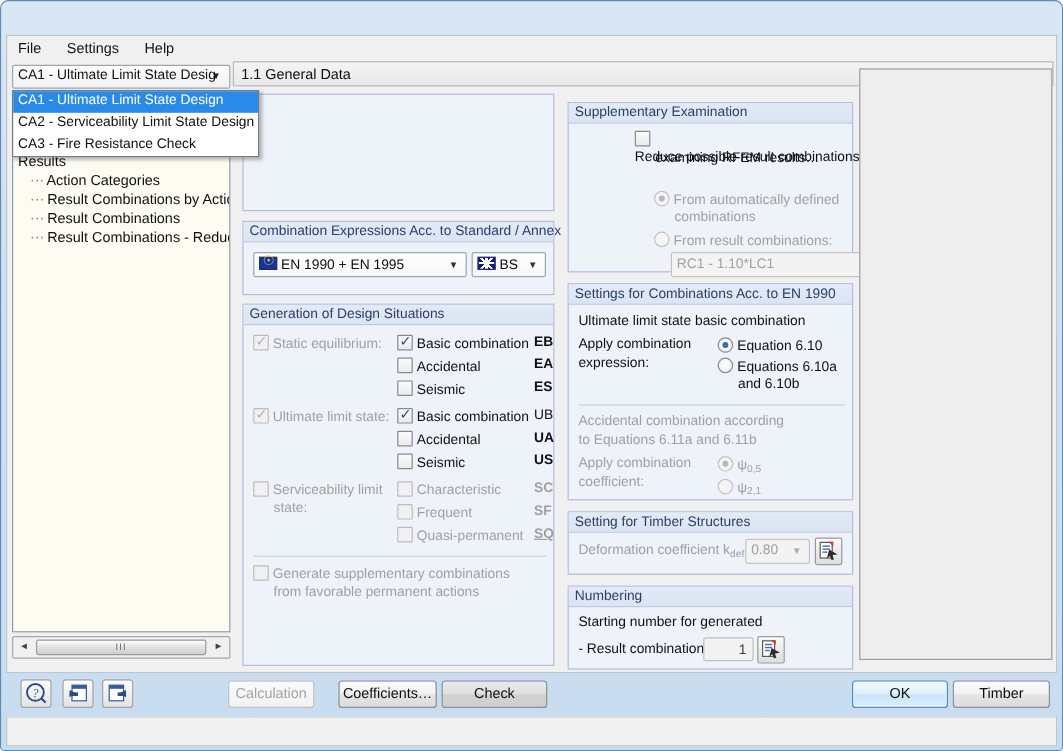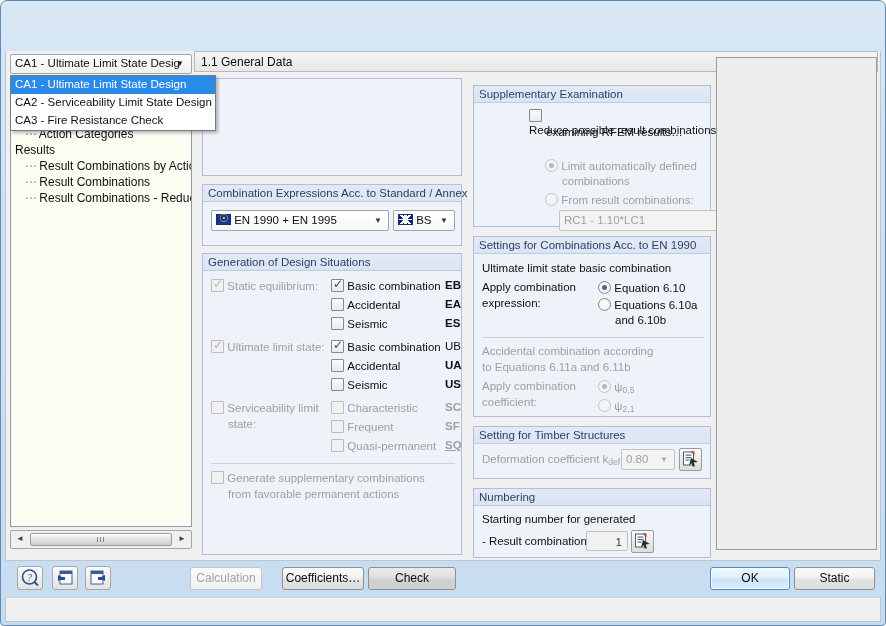--- a/index.html
+++ b/index.html
@@ -235,20 +235,25 @@
     font-size: 12px; color: #0d0d0d; padding: 3px 0 0 6px; white-space: nowrap;
   }
   .sub { font-size: 8.5px; vertical-align: -2px; }
 </style>
 </head>
 <body>
 
 <div id="window">
 
 
+  <div id="menubar">
+    <span class="menu-item">File</span>
+    <span class="menu-item">Settings</span>
+    <span class="menu-item">Help</span>
+  </div>
 
   <div id="client">
 
     <div id="tabhdr">1.1 General Data</div>
 
     <div id="left-col">
 
       <div id="combo-ca">
         <span>CA1 - Ultimate Limit State Desig</span>
         <span class="arrow">▼</span>
@@ -256,22 +261,22 @@
 
       <div id="ca-dropdown">
         <div class="ca-opt sel">CA1 - Ultimate Limit State Design</div>
         <div class="ca-opt">CA2 - Serviceability Limit State Design</div>
         <div class="ca-opt">CA3 - Fire Resistance Check</div>
       </div>
 
       <div id="tree">
         <div style="height:31px"></div>
         <div class="tree-row lvl1"><span class="dash">⋯</span> <span>Actions</span></div>
+        <div class="tree-row lvl0"><span>Results</span></div>
         <div class="tree-row lvl1"><span class="dash">⋯</span> <span>Action Categories</span></div>
-        <div class="tree-row lvl0"><span>Results</span></div>
         <div class="tree-row lvl1"><span class="dash">⋯</span> <span>Result Combinations by Actions</span></div>
         <div class="tree-row lvl1"><span class="dash">⋯</span> <span>Result Combinations</span></div>
         <div class="tree-row lvl1"><span class="dash">⋯</span> <span>Result Combinations - Reduced</span></div>
       </div>
 
       <div id="hscroll">
         <div class="sb-arrow l">◄</div>
         <div class="sb-thumb">III</div>
         <div class="sb-arrow r">►</div>
       </div>
@@ -399,21 +404,21 @@
               <rect x="5" y="9" width="2.5" height="2.5" fill="#3a6ea5"></rect>
               <rect x="5" y="12.5" width="2.5" height="2.5" fill="#3a6ea5"></rect>
               <rect x="8.5" y="6" width="6.5" height="1.5" fill="#6b6b6b"></rect>
               <rect x="8.5" y="9.5" width="6.5" height="1.5" fill="#6b6b6b"></rect>
               <rect x="8.5" y="13" width="6.5" height="1.5" fill="#6b6b6b"></rect>
             </svg>
           </div>
 
           <div style="position:absolute; left:24px; top:56px; width:160px;">
             <span class="rb on dis"></span>
-            <span class="lbl dis">Limit automatically defined</span>
+            <span class="lbl dis">From automatically defined</span>
           </div>
           <div class="lbl dis" style="position:absolute; left:41px; top:72px;">combinations</div>
 
           <div class="sqbtn" style="left:207px; top:54px; width:22px; height:22px;">
             <svg width="20" height="20" viewBox="0 0 20 20">
               <circle cx="10" cy="10" r="7" fill="#6e6e6e"></circle>
               <circle cx="10" cy="6.3" r="1.1" fill="#ffffff"></circle>
               <rect x="9" y="8.4" width="2" height="5.4" fill="#ffffff"></rect>
             </svg>
           </div>
@@ -537,17 +542,17 @@
         <path d="M13 11 L19 8 L19 14 Z" fill="#2b4d8c"></path>
         <rect x="12" y="10" width="6" height="3" fill="#2b4d8c"></rect>
       </svg>
     </div>
 
     <div class="btn dis" style="left:185px; top:5px; width:72px;">Calculation</div>
     <div class="btn" style="left:277px; top:5px; width:82px;">Coefficients…</div>
     <div class="btn hover" style="left:363px; top:5px; width:88px;">Check</div>
 
     <div class="btn default" style="left:705px; top:5px; width:80px;">OK</div>
-    <div class="btn" style="left:789px; top:5px; width:81px;">Static</div>
+    <div class="btn" style="left:789px; top:5px; width:81px;">Timber</div>
   </div>
 
   <div id="statusbar"></div>
 </div>
 
 </body></html>

